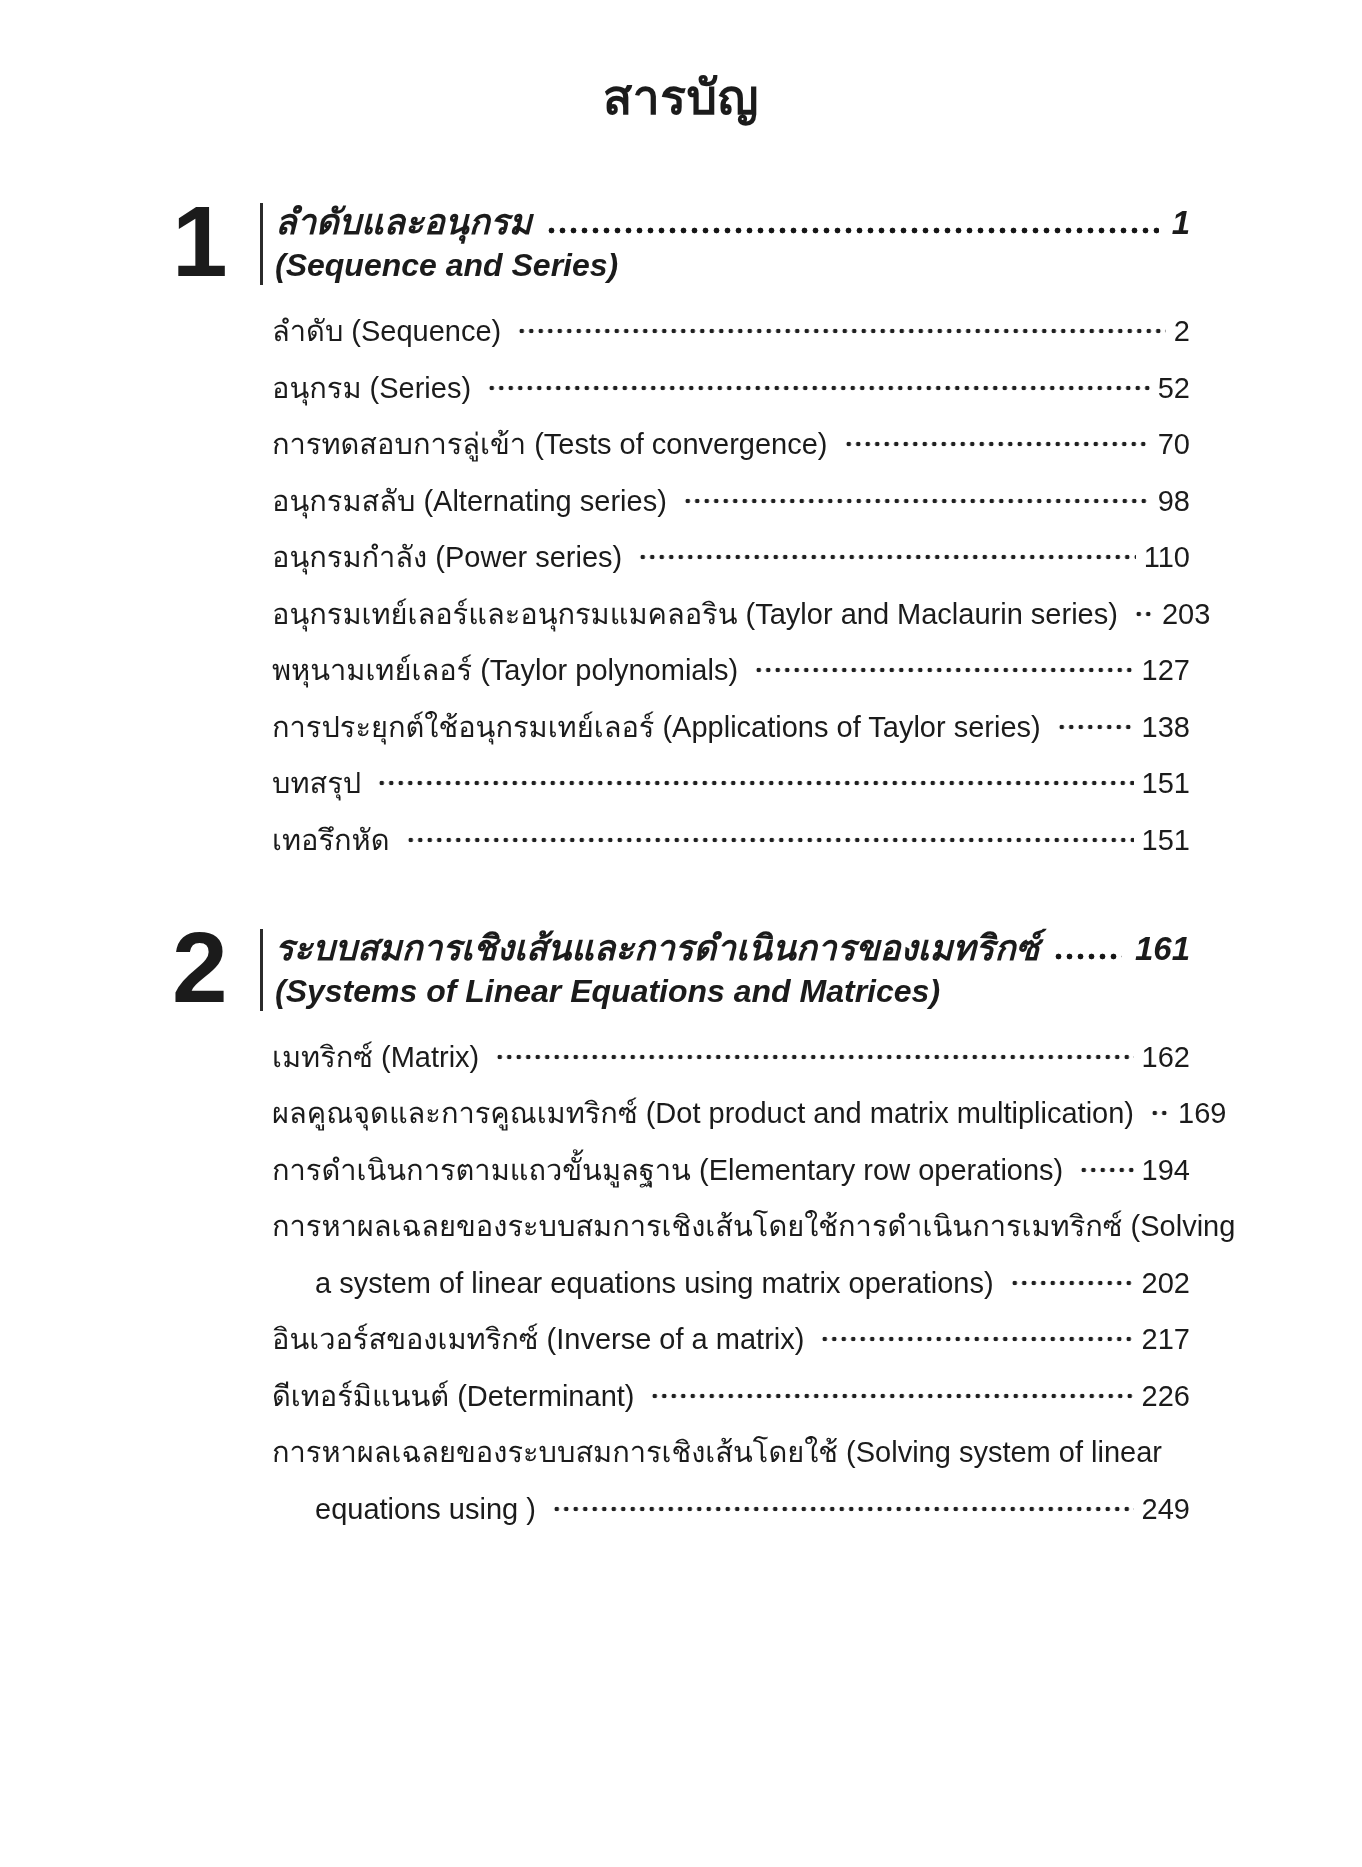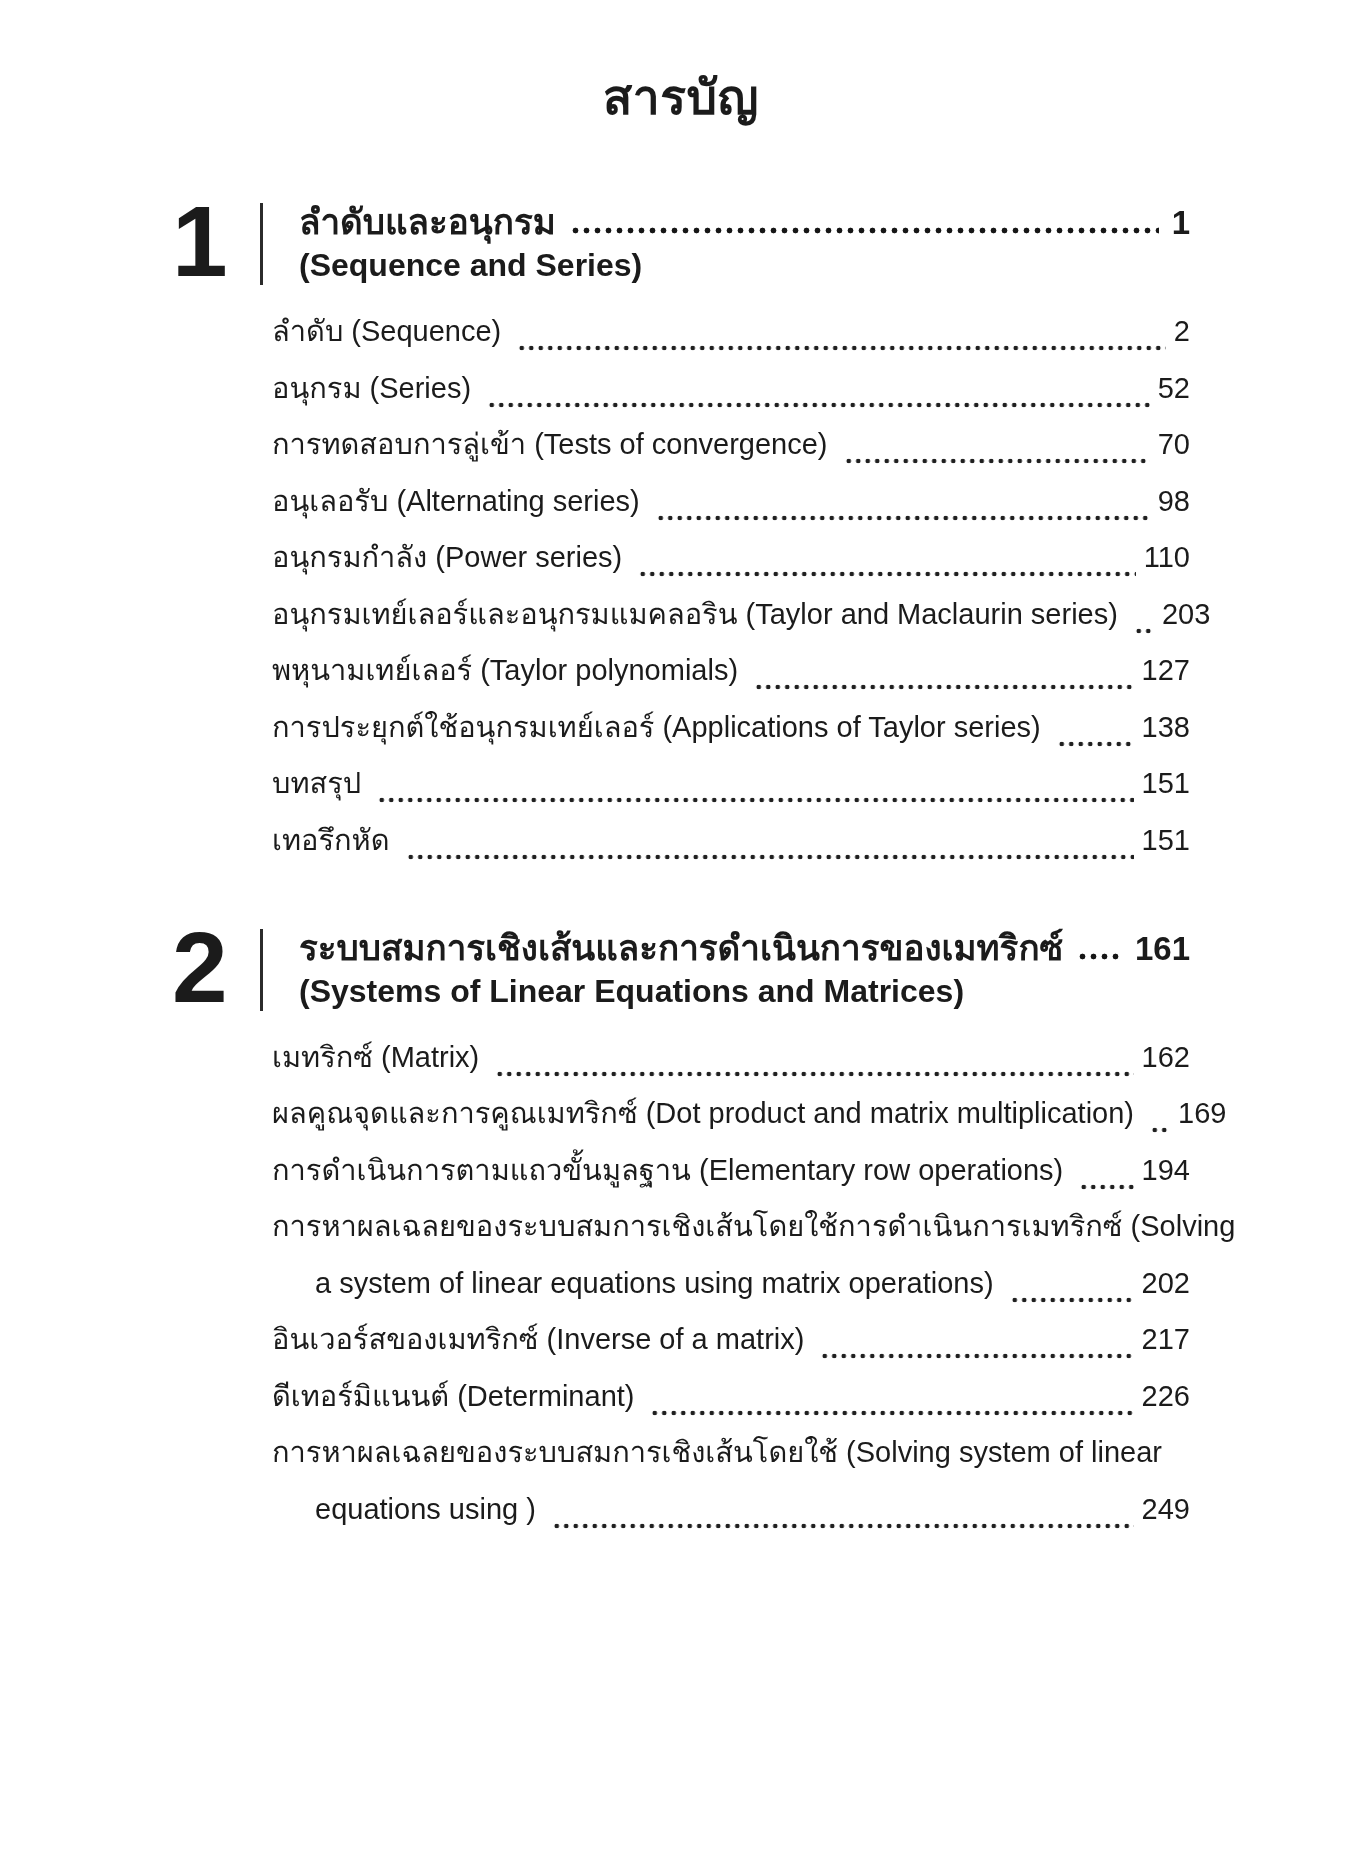--- a/index.html
+++ b/index.html
@@ -34,34 +34,34 @@
     font-weight:800;
     line-height:82px;
     letter-spacing:-2px;
   }
   .ch-bar{
     width:3px;height:82px;
     background:#2b2b2b;
     margin-top:3px;
     flex:0 0 auto;
   }
-  .ch-text{flex:1;padding-left:36px;min-width:0;}
+  .ch-text{flex:1;padding-left:12px;min-width:0;font-style:italic;}
   .ch-title-line{
     display:flex;align-items:baseline;
     font-size:35px;font-weight:700;line-height:44px;
     white-space:nowrap;
   }
   .ch-page{font-size:33px;font-weight:700;}
   .ch-subtitle{
     font-size:32px;font-weight:600;
     margin-top:5px;line-height:30px;
   }
   .rows{margin-left:122px;margin-top:26px;}
   .row{
-    display:flex;align-items:flex-end;
+    display:flex;align-items:center;
     font-size:29px;font-weight:400;
     line-height:40px;
     margin-bottom:16.5px;
     white-space:nowrap;
     gap:8px;
   }
   .row.wrap-first{margin-bottom:16.5px;}
   .row.wrap-second{padding-left:43px;}
   .row-label{flex:0 0 auto;}
   .row-page{flex:0 0 auto;}
@@ -112,21 +112,21 @@
             <span class="row-label">อนุกรม (Series)</span>
             <span class="leader"></span>
             <span class="row-page">52</span>
           </div>
           <div class="row">
             <span class="row-label">การทดสอบการลู่เข้า (Tests of convergence)</span>
             <span class="leader"></span>
             <span class="row-page">70</span>
           </div>
           <div class="row">
-            <span class="row-label">อนุเลอรับ (Alternating series)</span>
+            <span class="row-label">อนุกรมสลับ (Alternating series)</span>
             <span class="leader"></span>
             <span class="row-page">98</span>
           </div>
           <div class="row">
             <span class="row-label">อนุกรมกำลัง (Power series)</span>
             <span class="leader"></span>
             <span class="row-page">110</span>
           </div>
           <div class="row">
             <span class="row-label">อนุกรมเทย์เลอร์และอนุกรมแมคลอริน (Taylor and Maclaurin series)</span>

